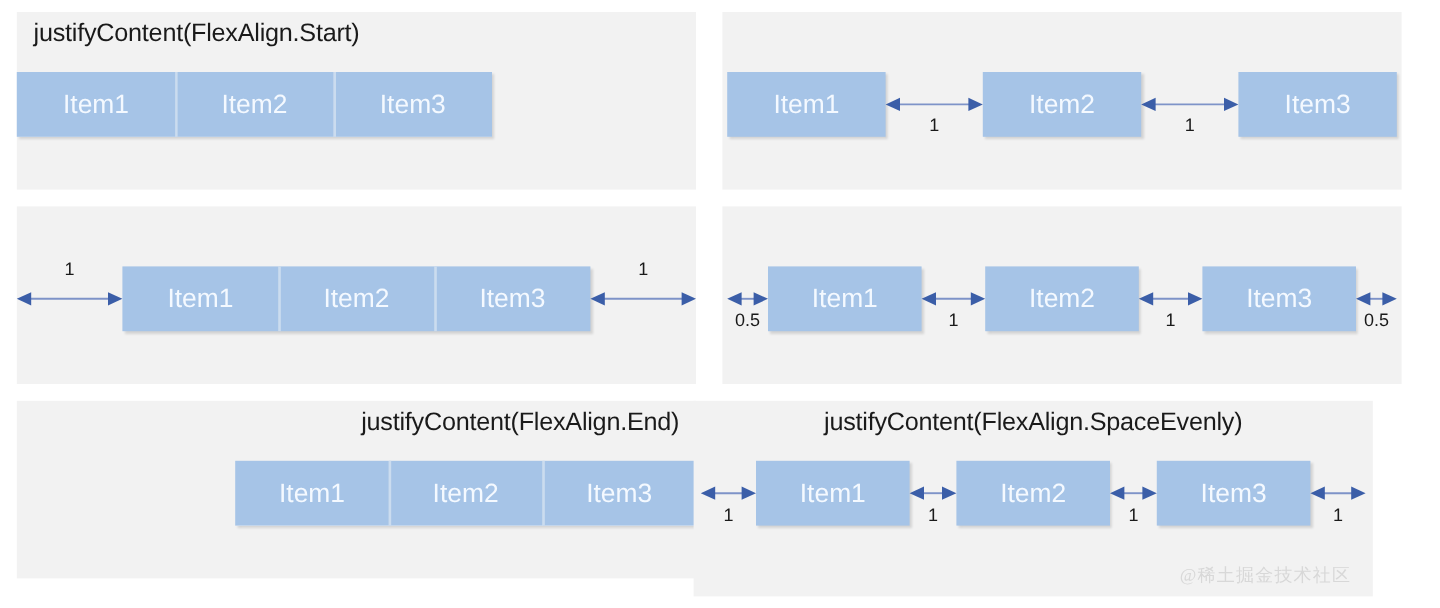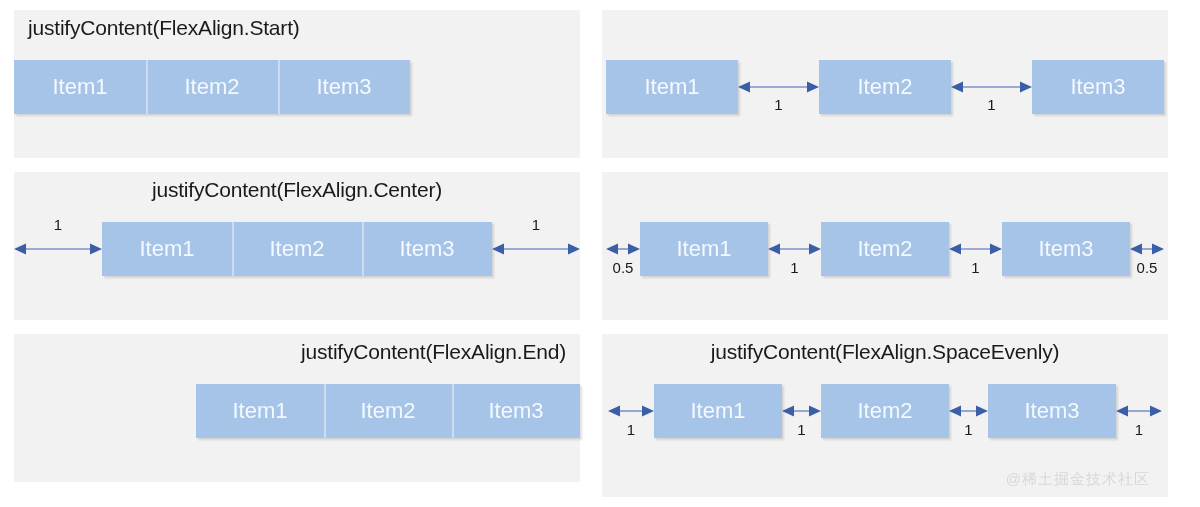--- a/index.html
+++ b/index.html
@@ -83,21 +83,21 @@
     white-space: nowrap;
     text-align: center;
   }
 
   
   .watermark {
     position: absolute;
     right: 18px; bottom: 8px;
     font-size: 15px;
     color: #d8d8d8;
-    font-family: Liberation Sans, sans-serif;
+    font-family: Liberation Serif, serif;
     letter-spacing: 1px;
   }
 </style>
 </head>
 <body>
 
 <div id="root">
 
   <div class="panel" style="left:14px; top:10px; width:566px; height:148px;">
     <div class="panel-title title-left">justifyContent(FlexAlign.Start)</div>
@@ -139,21 +139,20 @@
       <svg viewBox="0 0 81 12" preserveAspectRatio="none">
         <line x1="8" y1="6" x2="73" y2="6" stroke="#7e93c8" stroke-width="1.6"></line>
         <polygon points="0,6 12,0.5 12,11.5" fill="#3b5ea8"></polygon>
         <polygon points="81,6 69,0.5 69,11.5" fill="#3b5ea8"></polygon>
       </svg>
     </div>
     <div class="dim" style="left:349px; top:86px; width:81px;">1</div>
   </div>
 
   <div class="panel" style="left:14px; top:172px; width:566px; height:148px;">
-    <div class="panel-title title-center">justifyContent(FlexAlign.Center)</div>
 
     <div class="strip joined" style="left:88px; top:50px;">
       <div class="item" style="width:130px;">
           <span>Item1</span>
         </div>
       <div class="item" style="width:130px;">
           <span>Item2</span>
         </div>
       <div class="item" style="width:130px;">
           <span>Item3</span>
@@ -236,21 +235,21 @@
         </div>
       <div class="item" style="width:128px;">
           <span>Item2</span>
         </div>
       <div class="item" style="width:128px;">
           <span>Item3</span>
         </div>
     </div>
   </div>
 
-  <div class="panel" style="left:602px; top:334px; width:566px; height:163px;">
+  <div class="panel" style="left:578px; top:334px; width:566px; height:163px;">
     <div class="panel-title title-center">justifyContent(FlexAlign.SpaceEvenly)</div>
 
     <div class="box" style="left:52px; top:50px; width:128px;">
       <span>Item1</span>
       </div>
     <div class="box" style="left:219px; top:50px; width:128px;">
       <span>Item2</span>
       </div>
     <div class="box" style="left:386px; top:50px; width:128px;">
       <span>Item3</span>

